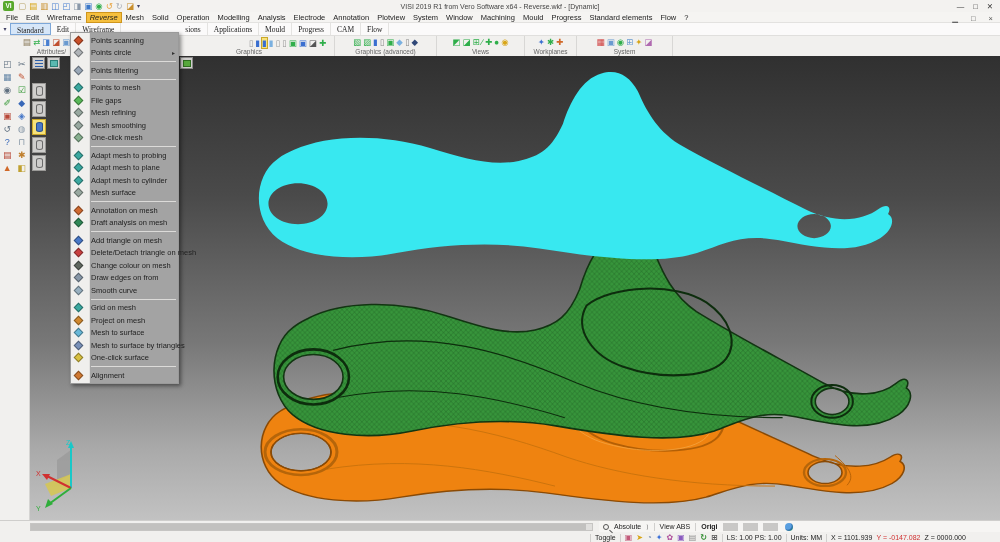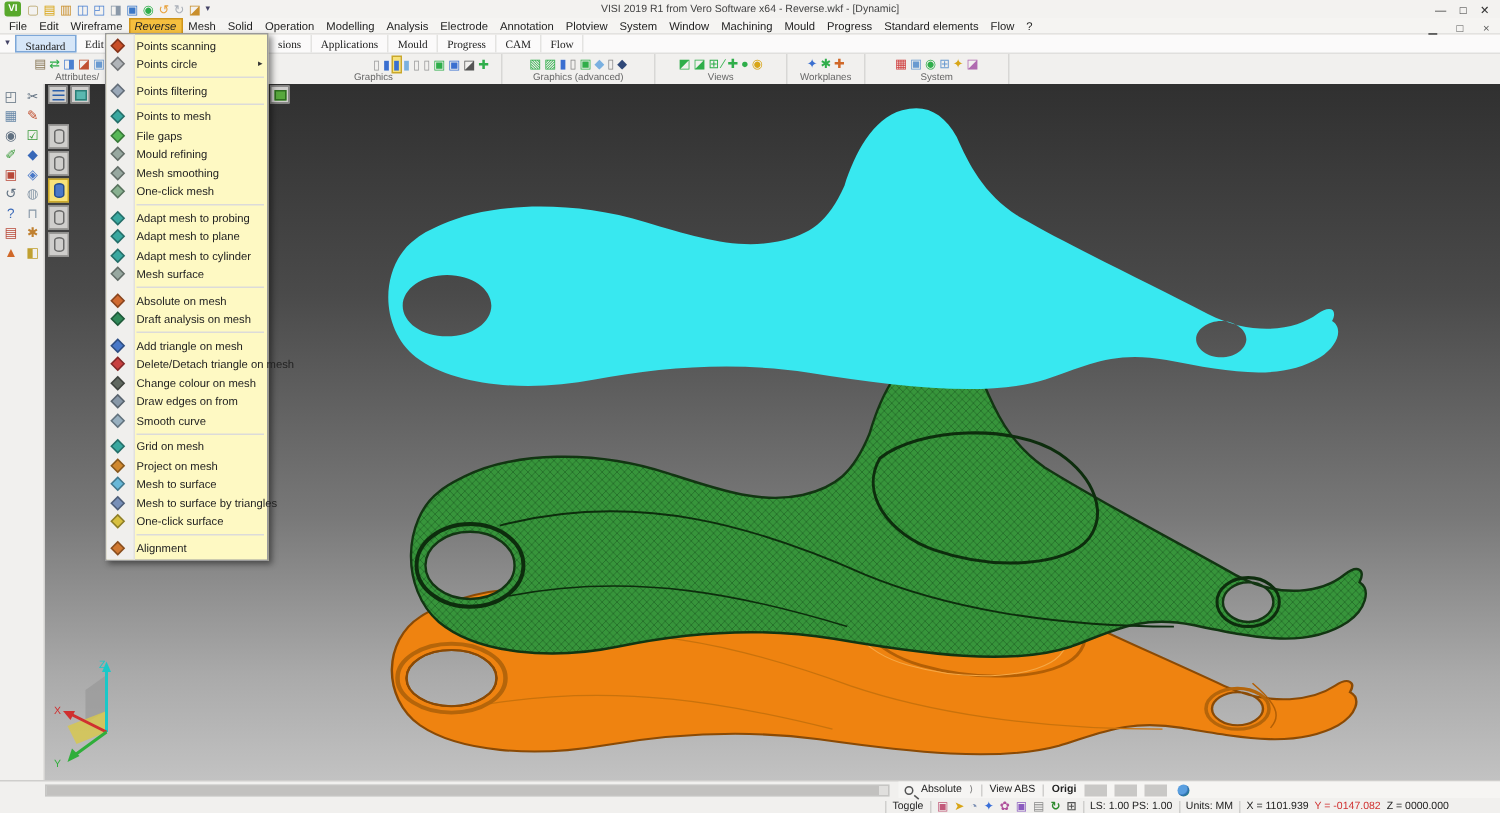--- a/index.html
+++ b/index.html
@@ -50,21 +50,21 @@
   .sqr-teal { width:8px; height:7px; background:#5ab8b0; border:1px solid #2c7f78; }
   .greenbtn { position:absolute; left:150px; top:1px; width:13px; height:12px; background:#cfcecc; border:1px solid #8a8988; display:flex; align-items:center; justify-content:center; }
   .sqr-green { width:8px; height:7px; background:#57a83c; border:1px solid #2f6e20; }
   .levels { position:absolute; left:2px; top:27px; display:flex; flex-direction:column; gap:2px; }
   .lvl { width:14px; height:16px; background:#cfcecc; border:1px solid #9a9997; display:flex; align-items:center; justify-content:center; }
   .lvl .cyl { width:7px; height:10px; border:1px solid #6a6a6a; border-radius:50%/22%; background:transparent; }
   .lvl.active { background:#f7e27a; border-color:#caa82a; }
   .lvl.active .cyl { background:#4a78c8; border-color:#274e8e; }
 
   
-  .dropdown { position:absolute; left:70px; top:22px; width:109px; background:#fef9c3; border:1px solid #9a9a9a; box-shadow:2px 2px 4px rgba(0,0,0,.45); z-index:50; padding:1px 0; }
+  .dropdown { position:absolute; left:70px; top:32px; width:109px; background:#a3a3a3; border:1px solid #9a9a9a; box-shadow:2px 2px 4px rgba(0,0,0,.45); z-index:50; padding:1px 0; }
   .dropdown::before { content:""; position:absolute; left:0; top:0; bottom:0; width:18px; background:#f0efed; border-right:1px solid #e2e1df; }
   .mi { position:relative; height:12.5px; display:flex; align-items:center; padding-left:4px; }
   .mico { width:7px; height:7px; margin-right:9px; transform:rotate(45deg); border:1px solid rgba(0,0,0,.35); flex:none; z-index:1; }
   .milbl { font-size:7.5px; white-space:nowrap; z-index:1; }
   .mi .arr { margin-left:auto; margin-right:3px; font-size:6px; color:#333; z-index:1; }
   .msep { height:1px; background:#dcdbd9; margin:2px 2px 2px 20px; }
 
   
   .statusbar { position:absolute; left:0; right:0; bottom:0; height:22px; background:#f1f0ee; border-top:1px solid #cfcecc; font-size:7px; }
   .rowA { height:11px; display:flex; align-items:center; }
@@ -356,21 +356,21 @@
     <div class="mi">
         <span class="mico" style="background:#3aa8a0"></span>
         <span class="milbl">Points to mesh</span>
       </div>
     <div class="mi">
         <span class="mico" style="background:#58b858"></span>
         <span class="milbl">File gaps</span>
       </div>
     <div class="mi">
         <span class="mico" style="background:#98a8a0"></span>
-        <span class="milbl">Mould refining</span>
+        <span class="milbl">Mesh refining</span>
       </div>
     <div class="mi">
         <span class="mico" style="background:#98a8a0"></span>
         <span class="milbl">Mesh smoothing</span>
       </div>
     <div class="mi">
         <span class="mico" style="background:#88b090"></span>
         <span class="milbl">One-click mesh</span>
       </div>
     <div class="msep"></div>
@@ -386,21 +386,21 @@
         <span class="mico" style="background:#3aa8a0"></span>
         <span class="milbl">Adapt mesh to cylinder</span>
       </div>
     <div class="mi">
         <span class="mico" style="background:#98a8a0"></span>
         <span class="milbl">Mesh surface</span>
       </div>
     <div class="msep"></div>
     <div class="mi">
         <span class="mico" style="background:#d06a30"></span>
-        <span class="milbl">Absolute on mesh</span>
+        <span class="milbl">Annotation on mesh</span>
       </div>
     <div class="mi">
         <span class="mico" style="background:#308858"></span>
         <span class="milbl">Draft analysis on mesh</span>
       </div>
     <div class="msep"></div>
     <div class="mi">
         <span class="mico" style="background:#4878c8"></span>
         <span class="milbl">Add triangle on mesh</span>
       </div>

